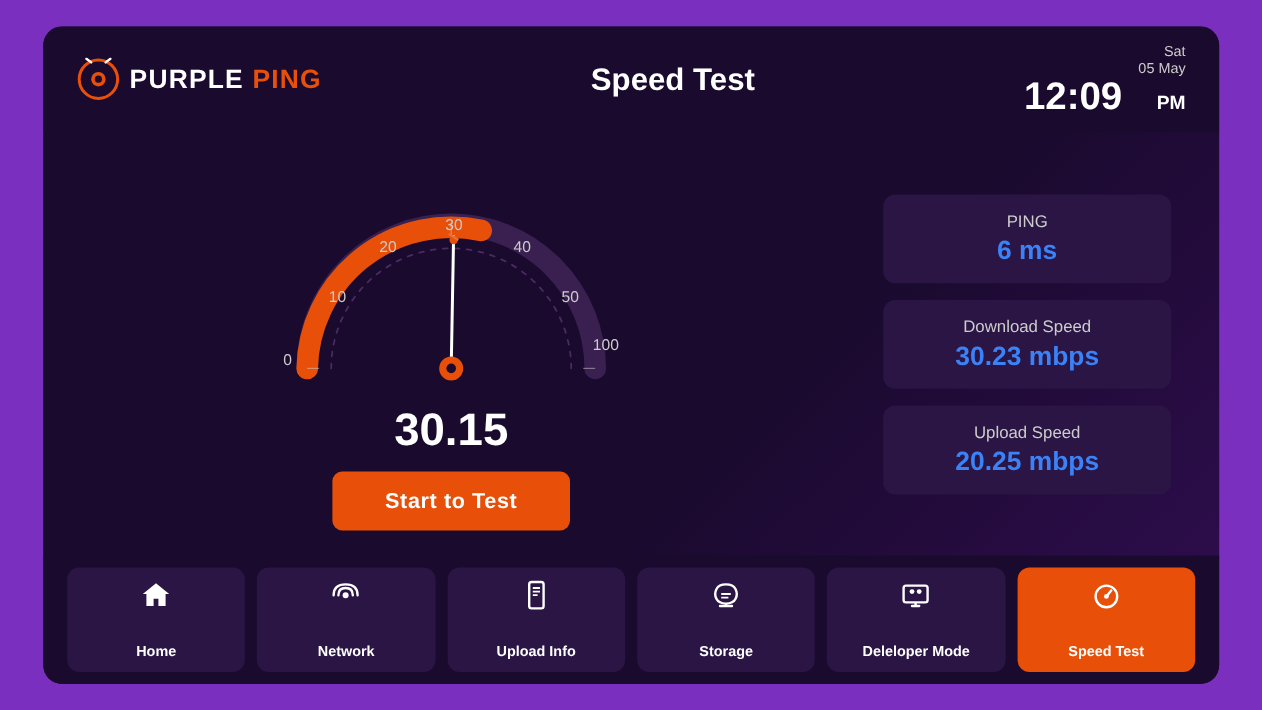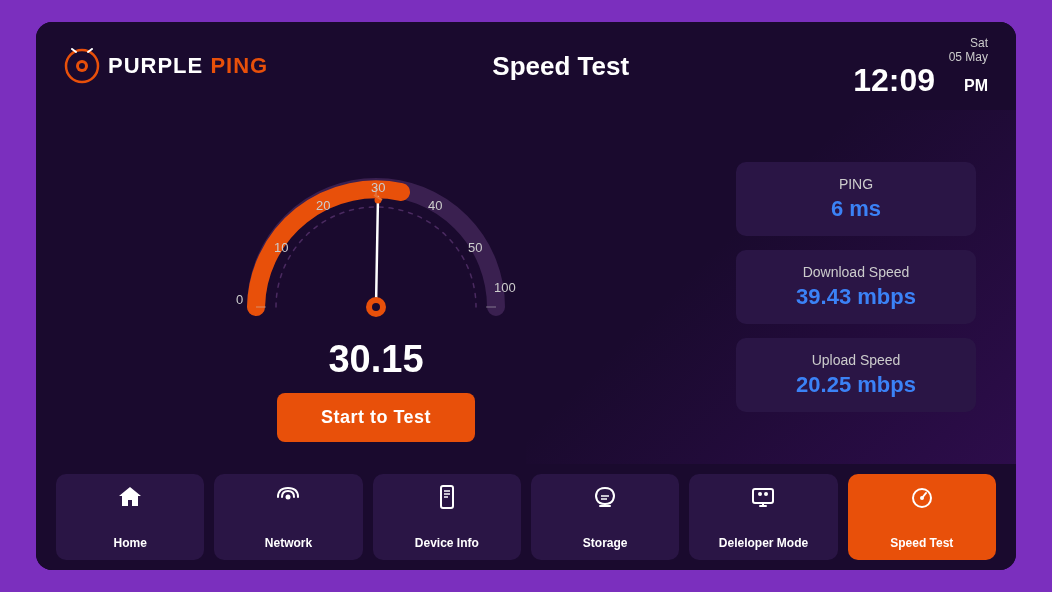--- a/index.html
+++ b/index.html
@@ -260,21 +260,21 @@
 
     <div class="stats-area">
 
       <div class="stat-card">
         <div class="stat-label">PING</div>
         <div class="stat-value">6 ms</div>
       </div>
 
       <div class="stat-card">
         <div class="stat-label">Download Speed</div>
-        <div class="stat-value">39.43 mbps</div>
+        <div class="stat-value">30.23 mbps</div>
       </div>
 
       <div class="stat-card">
         <div class="stat-label">Upload Speed</div>
         <div class="stat-value">20.25 mbps</div>
       </div>
     </div>
   </div>
 
   <div class="nav-bar">
@@ -301,21 +301,21 @@
 
     <div class="nav-item">
       <span class="nav-icon">
         <svg width="26" height="26" viewBox="0 0 26 26" fill="none" xmlns="http://www.w3.org/2000/svg">
           <rect x="7" y="2" width="12" height="22" rx="2" stroke="white" stroke-width="2"></rect>
           <line x1="10" y1="7" x2="16" y2="7" stroke="white" stroke-width="1.5"></line>
           <line x1="10" y1="10" x2="16" y2="10" stroke="white" stroke-width="1.5"></line>
           <line x1="10" y1="13" x2="14" y2="13" stroke="white" stroke-width="1.5"></line>
         </svg>
       </span>
-      <span class="nav-label">Device Info</span>
+      <span class="nav-label">Upload Info</span>
     </div>
 
     <div class="nav-item">
       <span class="nav-icon">
         <svg width="26" height="26" viewBox="0 0 26 26" fill="none" xmlns="http://www.w3.org/2000/svg">
           <path d="M13 4 Q7 4 5 8 Q3 12 5 16 Q7 20 13 20 Q19 20 21 16 Q23 12 21 8 Q19 4 13 4Z" stroke="white" stroke-width="2" fill="none"></path>
           <line x1="8" y1="22" x2="18" y2="22" stroke="white" stroke-width="2" stroke-linecap="round"></line>
           <line x1="13" y1="20" x2="13" y2="22" stroke="white" stroke-width="2"></line>
           <line x1="9" y1="12" x2="17" y2="12" stroke="white" stroke-width="1.5"></line>
           <line x1="9" y1="15" x2="15" y2="15" stroke="white" stroke-width="1.5"></line>

